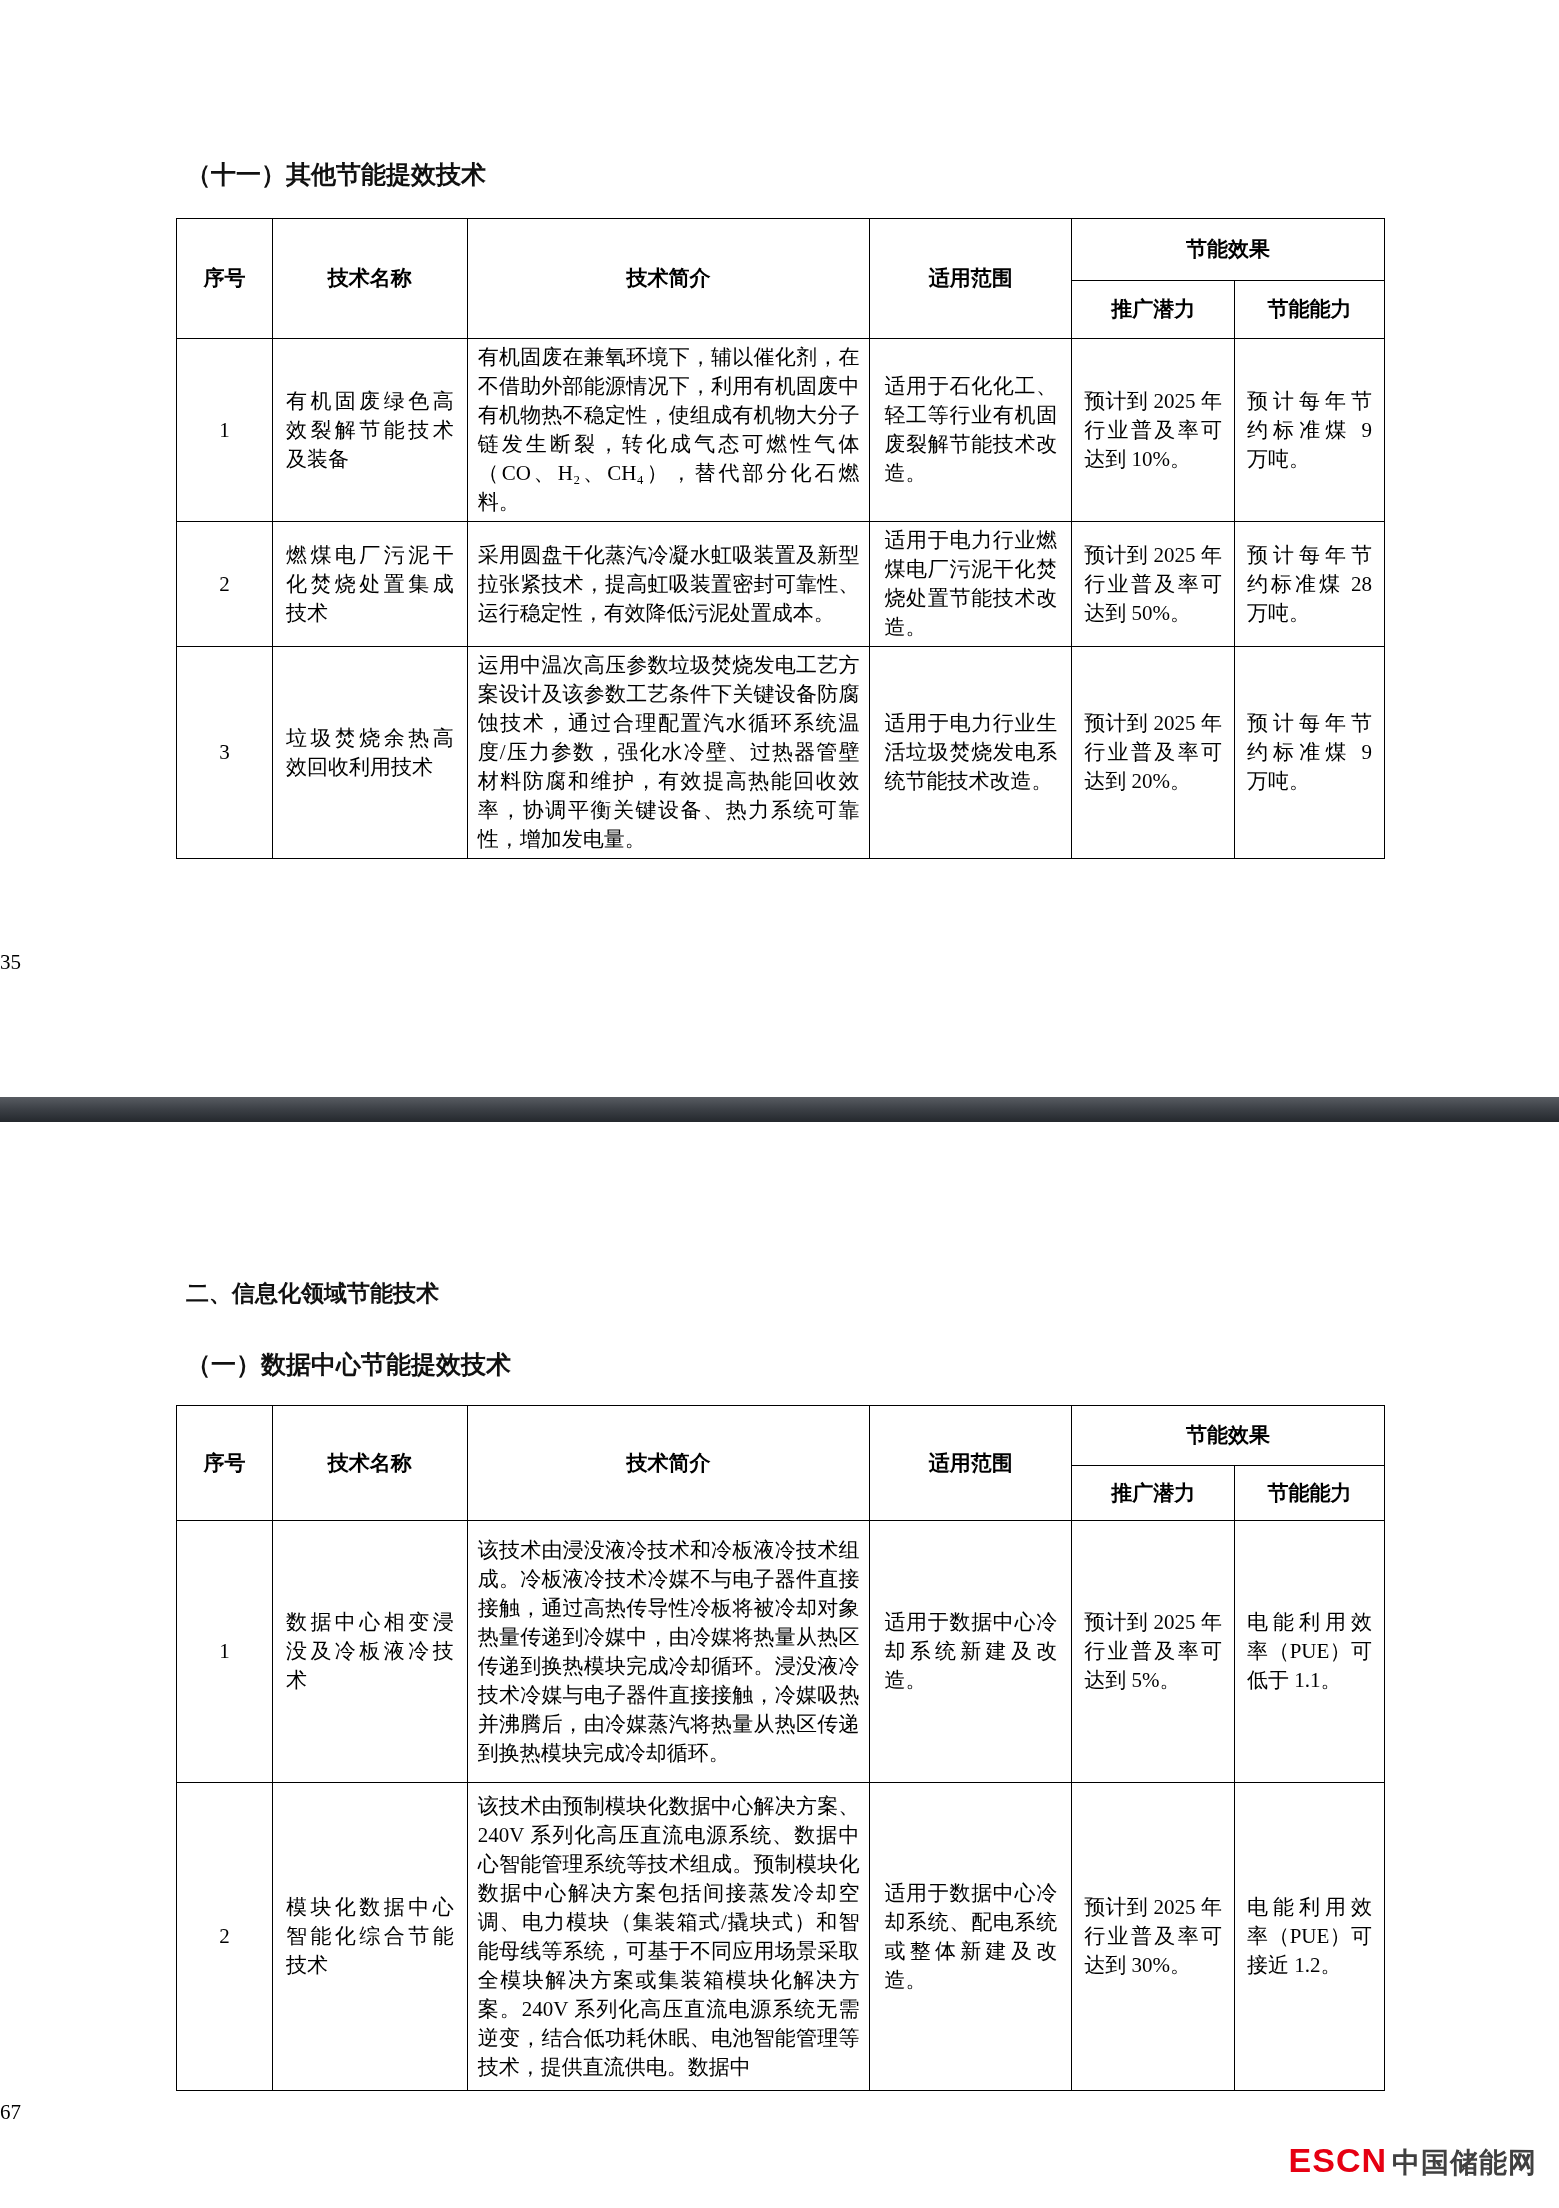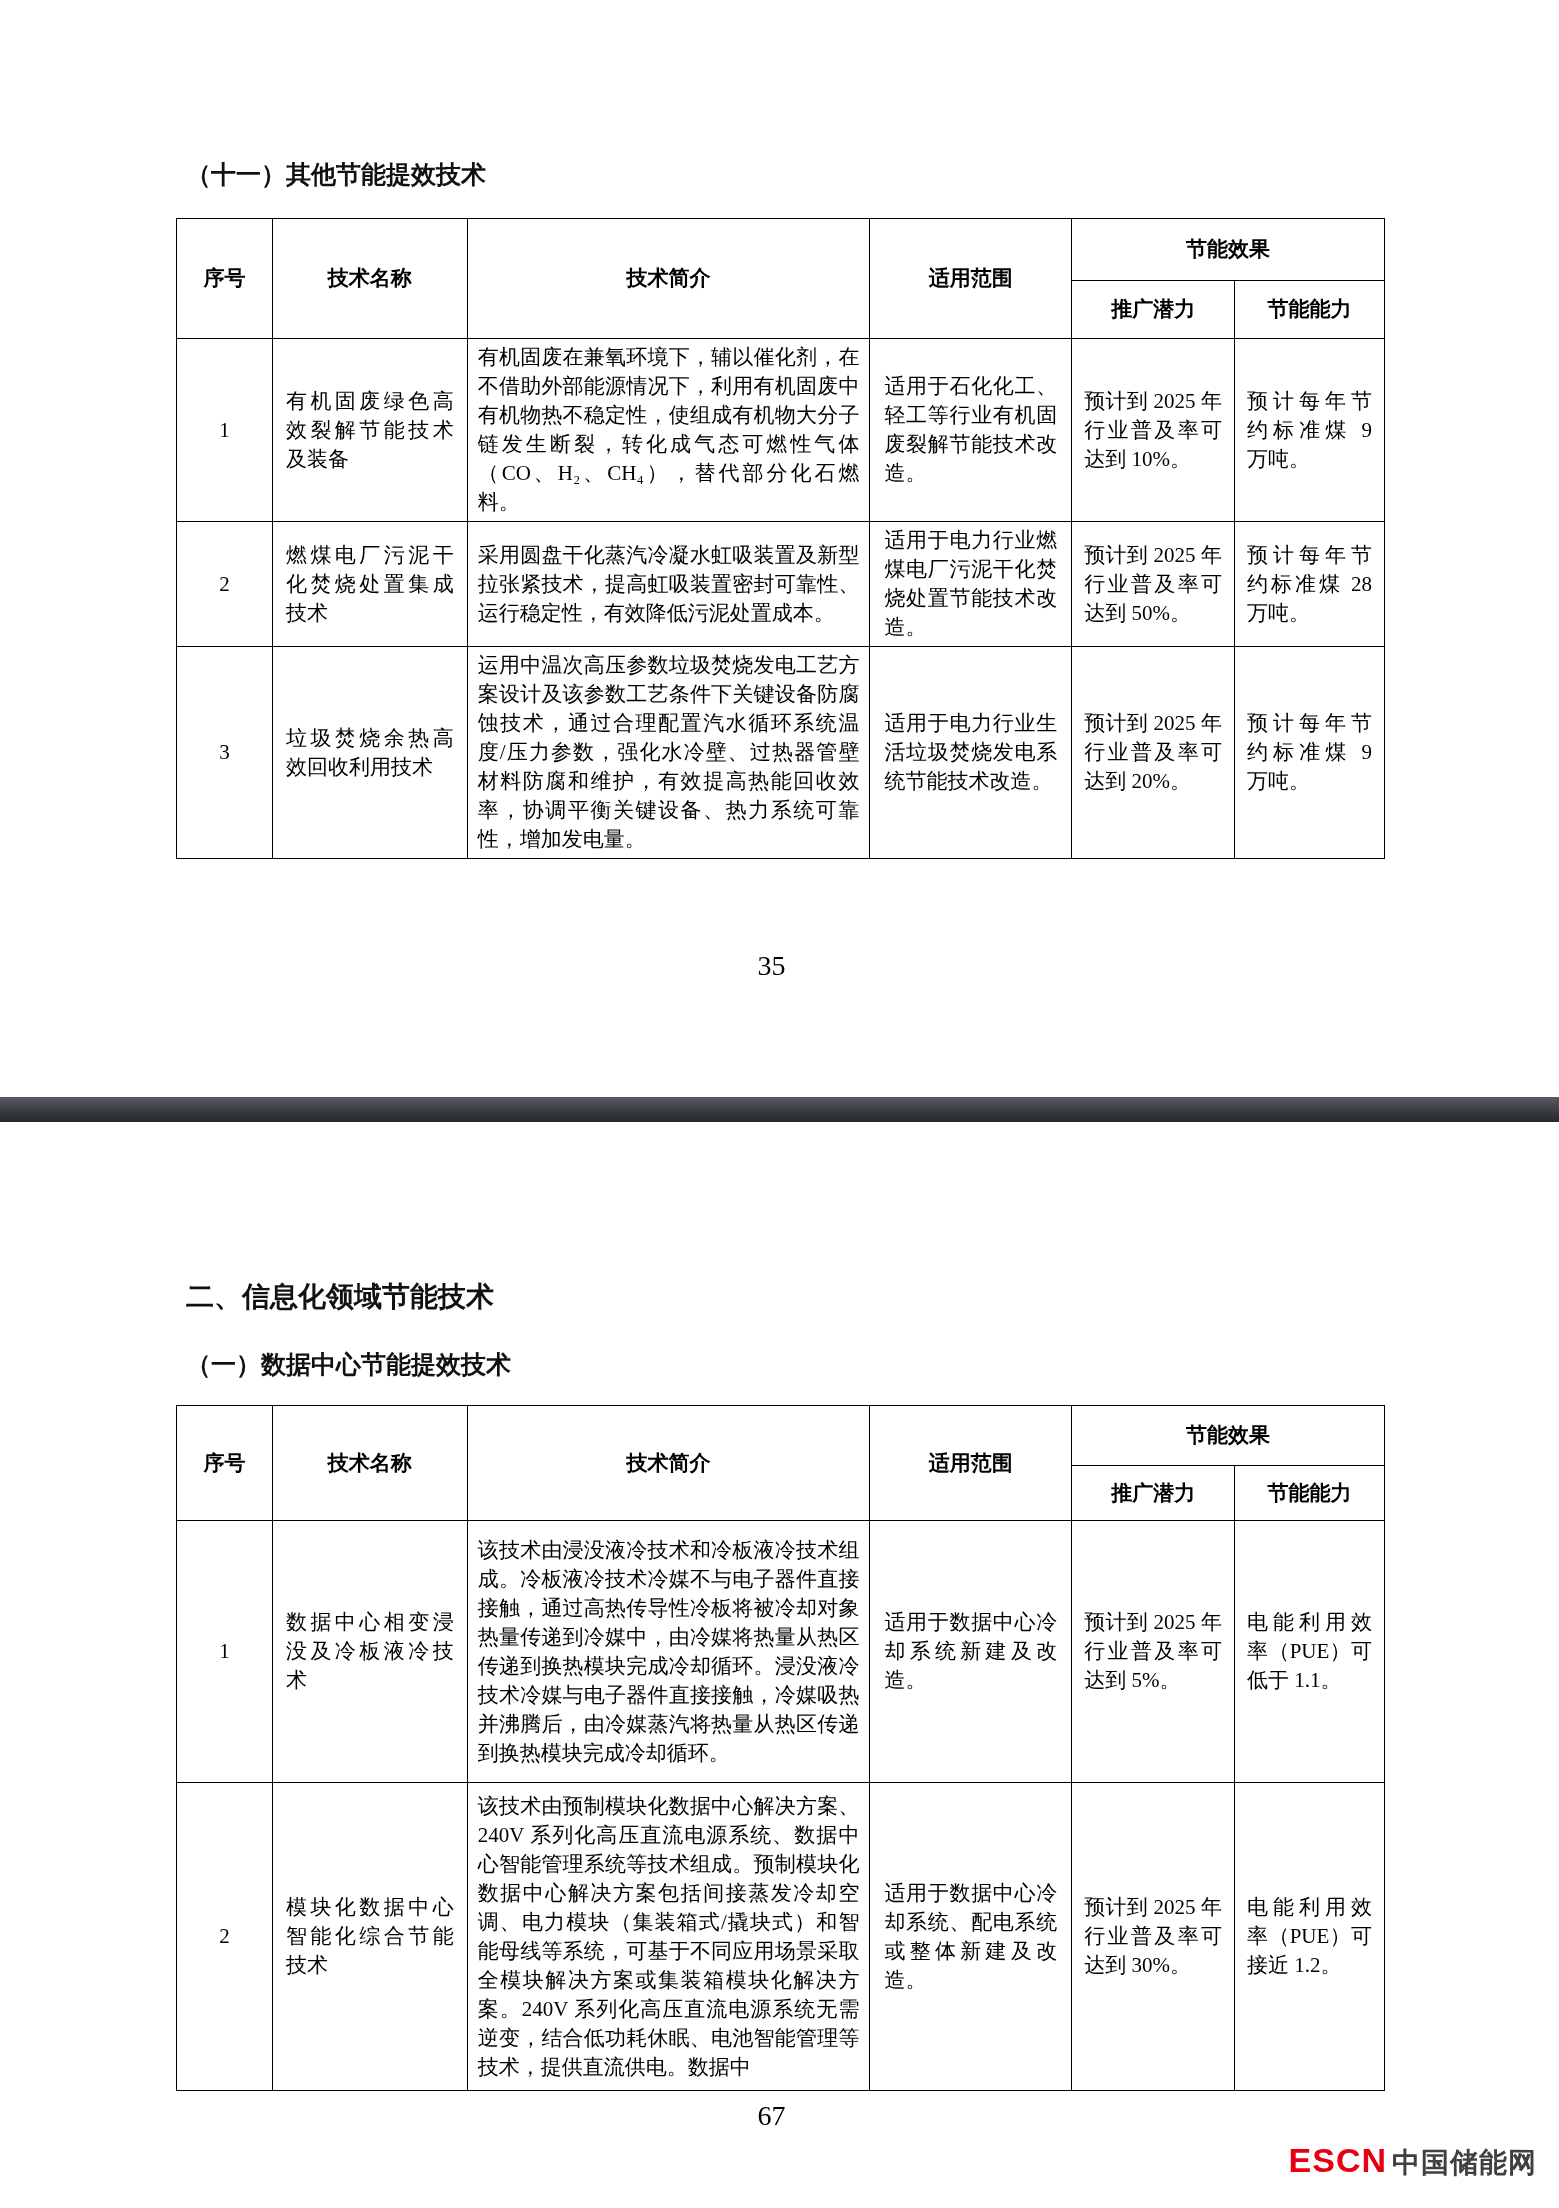--- a/index.html
+++ b/index.html
@@ -13,21 +13,21 @@
   }
   .sec-title{
     position:absolute;
     font-family:"Liberation Sans","DejaVu Sans",sans-serif;
     font-weight:600;
     font-size:25px;
     color:#111;
     white-space:nowrap;
     margin:0;
   }
-  .sec-title.big{font-weight:700;font-size:28px;}
+  .sec-title.big{font-weight:700;font-size:23px;}
   table.tech{
     position:absolute;
     left:176px;
     width:1209px;
     border-collapse:collapse;
     table-layout:fixed;
     font-size:21px;
   }
   table.tech th, table.tech td{
     border:1px solid #000;
@@ -41,22 +41,22 @@
     padding:2px 4px;
   }
   td.c-no{text-align:center;padding:2px 4px;}
   td.c-name{text-align:justify;padding:4px 13px;}
   td.c-intro{text-align:justify;padding:4px 10px;}
   td.c-scope{text-align:justify;padding:4px 14px;}
   td.c-pot{text-align:justify;padding:4px 12px;}
   td.c-cap{text-align:justify;padding:4px 12px;}
   .page-number{
     position:absolute;left:0;right:16px;
-    text-align:center;
-    font-size:28px;
+    text-align:left;
+    font-size:21px;
   }
   .page-divider{
     position:absolute;left:0;right:0;
     height:25px;
     background:linear-gradient(180deg,#585c62 0%,#3e4248 45%,#24282d 100%);
   }
   .footer-logo{
     position:absolute;
     top:2141px;right:22px;
     font-family:"Liberation Sans","DejaVu Sans",sans-serif;

